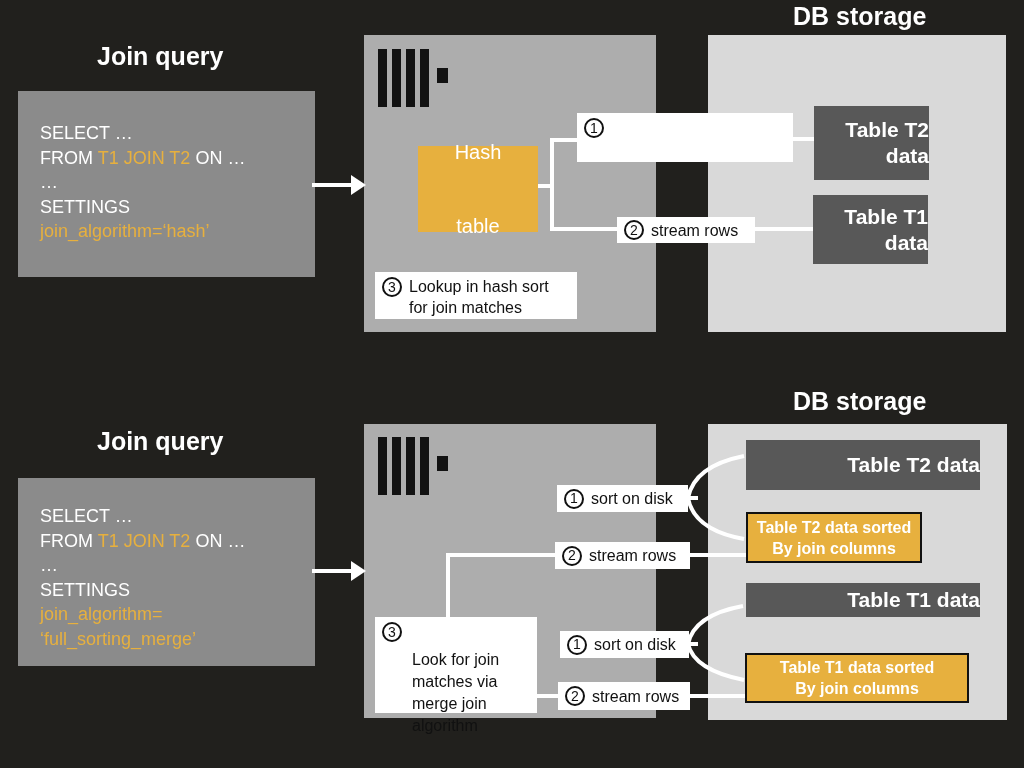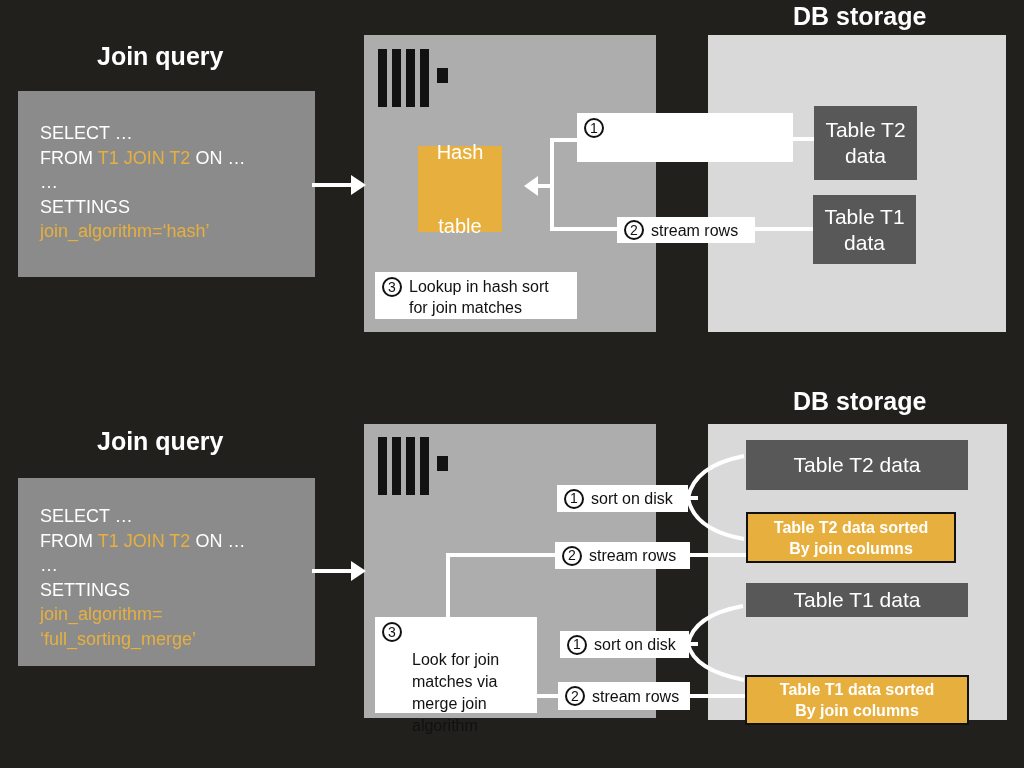--- a/index.html
+++ b/index.html
@@ -27,22 +27,22 @@
   .sql .kw{color:var(--white);}
   .sql .acc{color:var(--accent);}
   .wires{position:absolute;left:0;top:0;pointer-events:none;}
   .wires path{stroke:var(--white);stroke-width:4;fill:none;}
   .wires polygon{fill:var(--white);stroke:none;}
   .ram-icon{position:absolute;display:flex;gap:5px;}
   .ram-icon .bar{width:9px;height:58px;background:#121212;}
   .ram-icon .dot{width:11px;height:15px;background:#121212;margin-top:19px;margin-left:3px;}
   .darkbox{
     position:absolute;background:var(--dark-box);color:var(--white);
-    display:flex;flex-direction:column;align-items:center;justify-content:center;
-    font-weight:400;font-size:21px;line-height:26px;text-align:center;
+    display:flex;flex-direction:column;align-items:flex-end;justify-content:center;
+    font-weight:700;font-size:21px;line-height:26px;text-align:center;padding-left:12px;
   }
   .orangebox{
     position:absolute;background:var(--accent);color:var(--white);
     display:flex;flex-direction:column;align-items:center;justify-content:center;
     text-align:center;box-sizing:border-box;
   }
   .orangebox.hash{font-size:20px;line-height:26px;font-weight:500;}
   .orangebox.sorted{border:2px solid var(--ink);font-weight:700;font-size:16px;line-height:21px;}
   .ann{
     position:absolute;background:var(--white);color:var(--ink);
@@ -137,21 +137,21 @@
       <div class="dot"></div>
   </div>
   <div class="ram-icon" style="left:378px;top:437px;">
     <div class="bar"></div>
       <div class="bar"></div>
       <div class="bar"></div>
       <div class="bar"></div>
       <div class="dot"></div>
   </div>
 
-  <div class="orangebox hash" style="left:418px;top:146px;width:84px;height:86px;gap:48px;">
+  <div class="orangebox hash" style="left:418px;top:146px;width:120px;height:86px;gap:48px;">
     <div>Hash</div>
     <div>table</div>
   </div>
 
   <div class="darkbox" style="left:814px;top:106px;width:103px;height:74px;">
     <div>Table T2</div>
     <div>data</div>
   </div>
 
   <div class="darkbox" style="left:813px;top:195px;width:103px;height:69px;">
@@ -173,30 +173,30 @@
     <span>
       <div>Lookup in hash sort</div>
       <div>for join matches</div>
     </span>
   </div>
 
   <div class="darkbox" style="left:746px;top:440px;width:222px;height:50px;">
     <div>Table T2 data</div>
   </div>
 
-  <div class="orangebox sorted" style="left:746px;top:512px;width:210px;height:51px;">
+  <div class="orangebox sorted" style="left:746px;top:512px;width:176px;height:51px;">
     <div>Table T2 data sorted</div>
     <div>By join columns</div>
   </div>
 
   <div class="darkbox" style="left:746px;top:583px;width:222px;height:34px;">
     <div>Table T1 data</div>
   </div>
 
-  <div class="orangebox sorted" style="left:745px;top:675px;width:224px;height:50px;">
+  <div class="orangebox sorted" style="left:745px;top:653px;width:224px;height:50px;">
     <div>Table T1 data sorted</div>
     <div>By join columns</div>
   </div>
 
   <div class="ann" style="left:557px;top:485px;width:131px;height:27px;">
     <span class="num">1</span>
     <span>sort on disk</span>
   </div>
 
   <div class="ann" style="left:555px;top:542px;width:135px;height:27px;">

